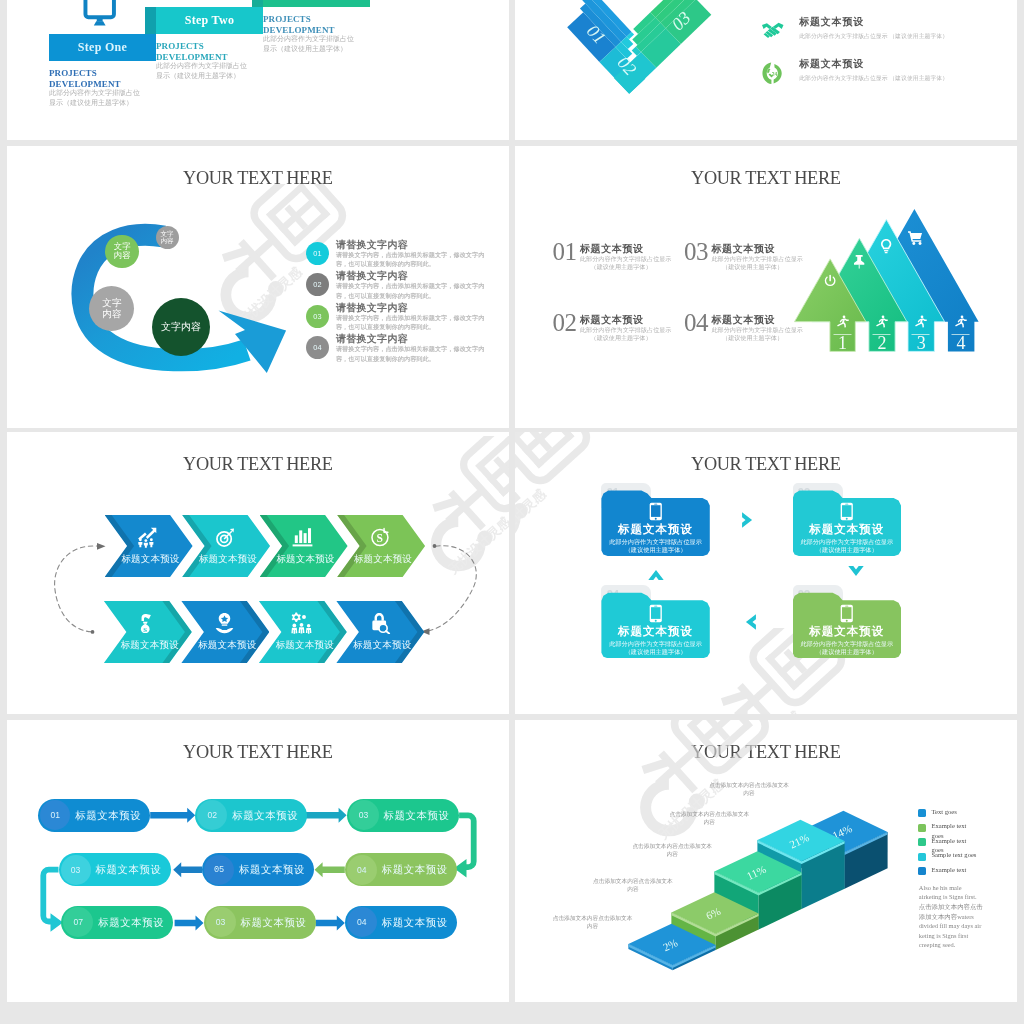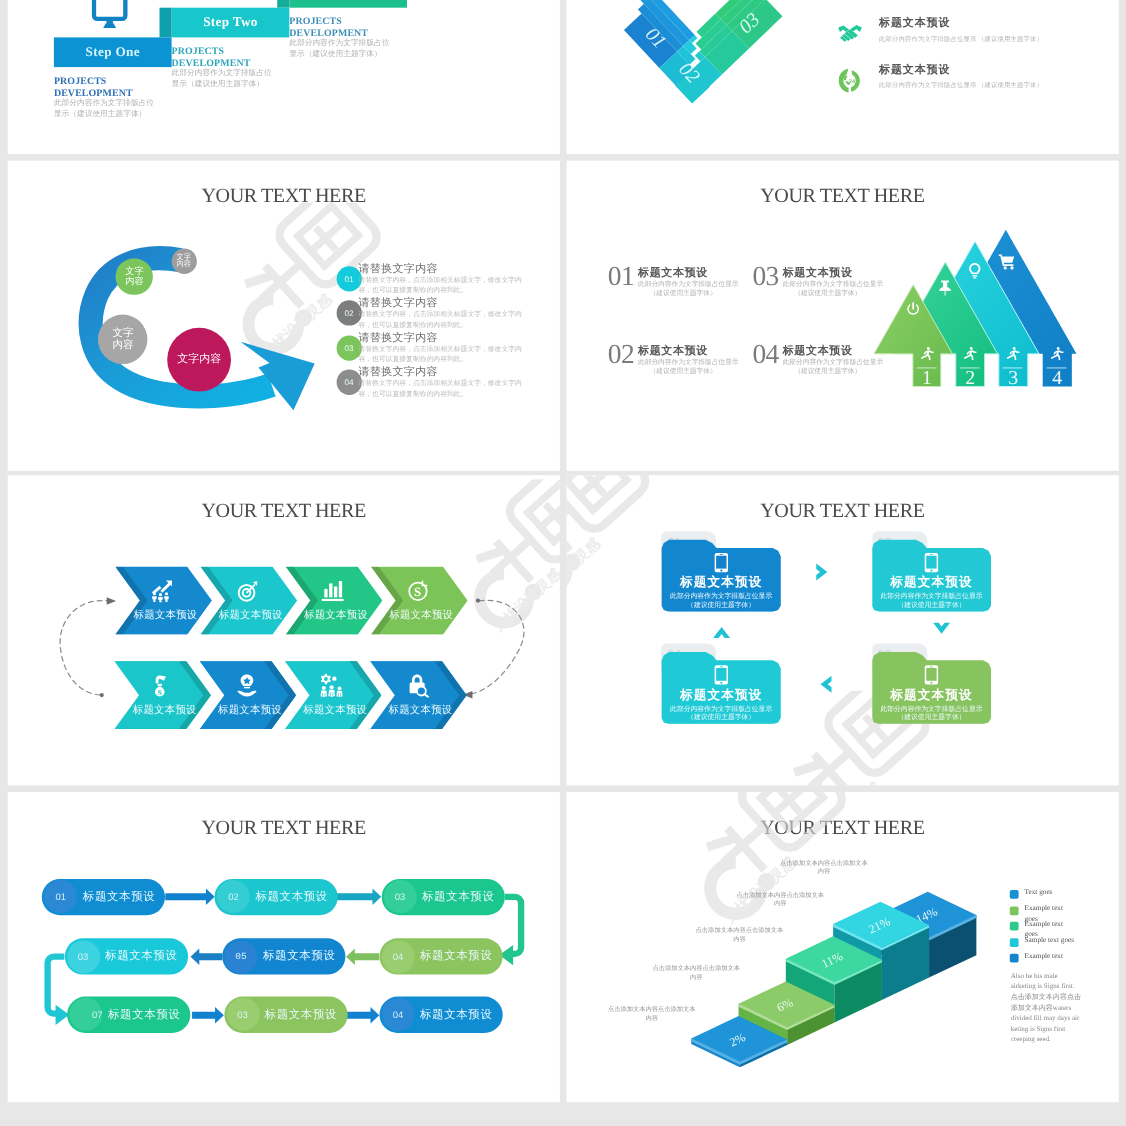--- a/index.html
+++ b/index.html
@@ -51,27 +51,27 @@
   
   .ca-svg{position:absolute;left:50px;top:72.5px;width:250px;height:170px;}
   .ca-b{position:absolute;border-radius:50%;color:#fff;text-align:center;
     font-family:"Liberation Sans",sans-serif;display:flex;align-items:center;justify-content:center;
     line-height:1.15;flex-direction:column;}
   .ca-b span{display:block;}
   .ca-b br{display:none;}
   .b1{left:148.5px;top:80.2px;width:23.1px;height:23.1px;background:#9d9d9d;font-size:6.6px;}
   .b2{left:98.4px;top:89.1px;width:33.7px;height:33.7px;background:#7cc45c;font-size:8.4px;}
   .b3{left:82.4px;top:140.1px;width:45px;height:45px;background:#a6a6a6;font-size:9.6px;}
-  .b4{left:145px;top:152px;width:58.2px;height:58.2px;background:#be185d;font-size:10px;}
+  .b4{left:145px;top:152px;width:58.2px;height:58.2px;background:#14532d;font-size:10px;}
   .ca-list{position:absolute;left:298.9px;top:96.4px;width:200px;}
   .ca-row{position:relative;height:31.5px;}
   .ca-num{position:absolute;left:0;top:0;width:23px;height:23px;border-radius:50%;
     color:#e8fbfd;font-family:"Liberation Sans",sans-serif;font-size:7.4px;line-height:23px;text-align:center;}
   .n1{background:#14cbdb;} .n2{background:#7d7d7d;} .n3{background:#7cc45c;} .n4{background:#8d8d8d;}
-  .ca-tx{position:absolute;left:20px;top:-3px;width:152px;}
+  .ca-tx{position:absolute;left:30px;top:-3px;width:152px;font-weight:bold;}
   .ca-h{font-family:"Liberation Serif",serif;font-size:10px;color:#6d6d6d;line-height:11px;letter-spacing:.3px;}
   .ca-p{font-family:"Liberation Serif",serif;font-size:6.2px;color:#bcbcbc;line-height:9.2px;letter-spacing:0;}
   .wm1{left:192px;top:38.5px;width:190px;height:157px;}
 
   
   .ma-entries{position:absolute;left:0;top:0;width:502px;height:282px;}
   .ma-e{position:absolute;width:130px;}
   .e1{left:37.5px;top:97.5px;} .e2{left:37.5px;top:168.5px;}
   .e3{left:169px;top:97.5px;} .e4{left:169px;top:168.5px;}
   .ma-n{position:absolute;left:0;top:-4px;font-family:"Liberation Serif",serif;font-size:25px;
@@ -139,21 +139,21 @@
   .pf-badge{position:absolute;left:2px;top:1.5px;width:30px;height:30px;border-radius:50%;
     font-family:"Liberation Sans",sans-serif;font-size:8.6px;color:#d8f2fb;line-height:30px;text-align:center;}
   .pf-lbl{position:absolute;left:28px;top:0;width:84px;height:33px;line-height:33px;text-align:center;
     font-family:"Liberation Serif",serif;font-size:10.4px;color:#eafaff;letter-spacing:.6px;}
   .p1{left:31.3px;top:78.8px;background:#0f8cd2;} .b-1{background:#2b88d5;}
   .p2{left:188.2px;top:78.8px;background:#1cc6ce;} .b-2{background:#35cdd4;}
   .p3{left:339.6px;top:78.8px;background:#1cc78e;} .b-3{background:#33ce99;}
   .p4{left:337.8px;top:133.5px;background:#8cc45f;} .b-4{background:#9acd70;}
   .p5{left:195.1px;top:133.5px;background:#1285d1;} .b-5{background:#2a82d2;font-family:Liberation Mono, monospace;}
   .p6{left:51.5px;top:133.5px;background:#19c9d9;} .b-6{background:#3dd2df;}
-  .p7{left:54.2px;top:186px;background:#1cc78e;} .b-7{background:#33ce99;text-align:right;}
+  .p7{left:54.2px;top:186px;background:#1cc78e;} .b-7{background:#33ce99;}
   .p8{left:196.5px;top:186px;background:#8cc45f;} .b-8{background:#9acd70;}
   .p9{left:337.8px;top:186px;background:#0f8cd2;} .b-9{background:#2b88d5;}
 
   
   .st-svg{position:absolute;left:90px;top:70px;width:320px;height:200px;}
   .st-callouts{position:absolute;left:0;top:0;width:502px;height:282px;}
   .st-co{position:absolute;width:84px;text-align:center;font-family:"Liberation Serif",serif;
     font-size:5.7px;color:#8f8f8f;line-height:8.2px;}
   .co1{left:35.5px;top:194px;} .co2{left:75.9px;top:157px;}
   .co3{left:115.2px;top:121.7px;} .co4{left:152.3px;top:90.3px;}

